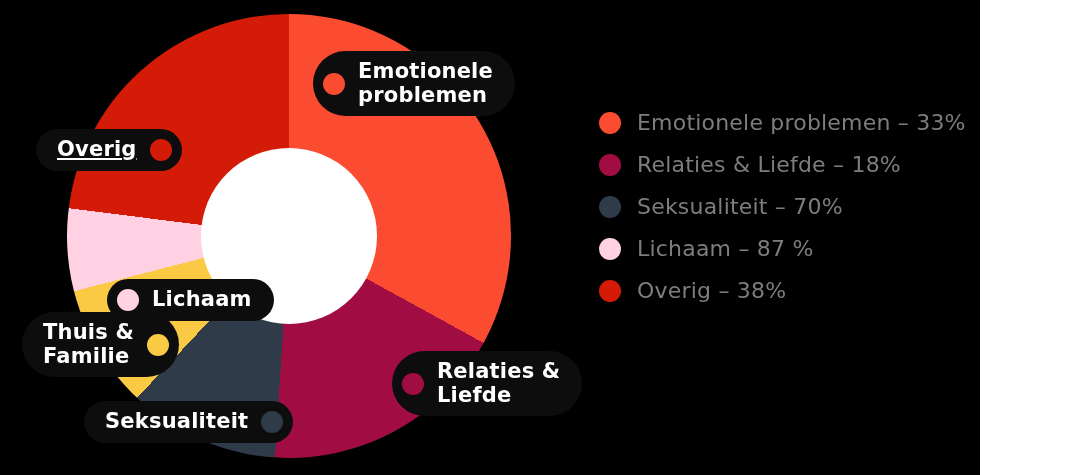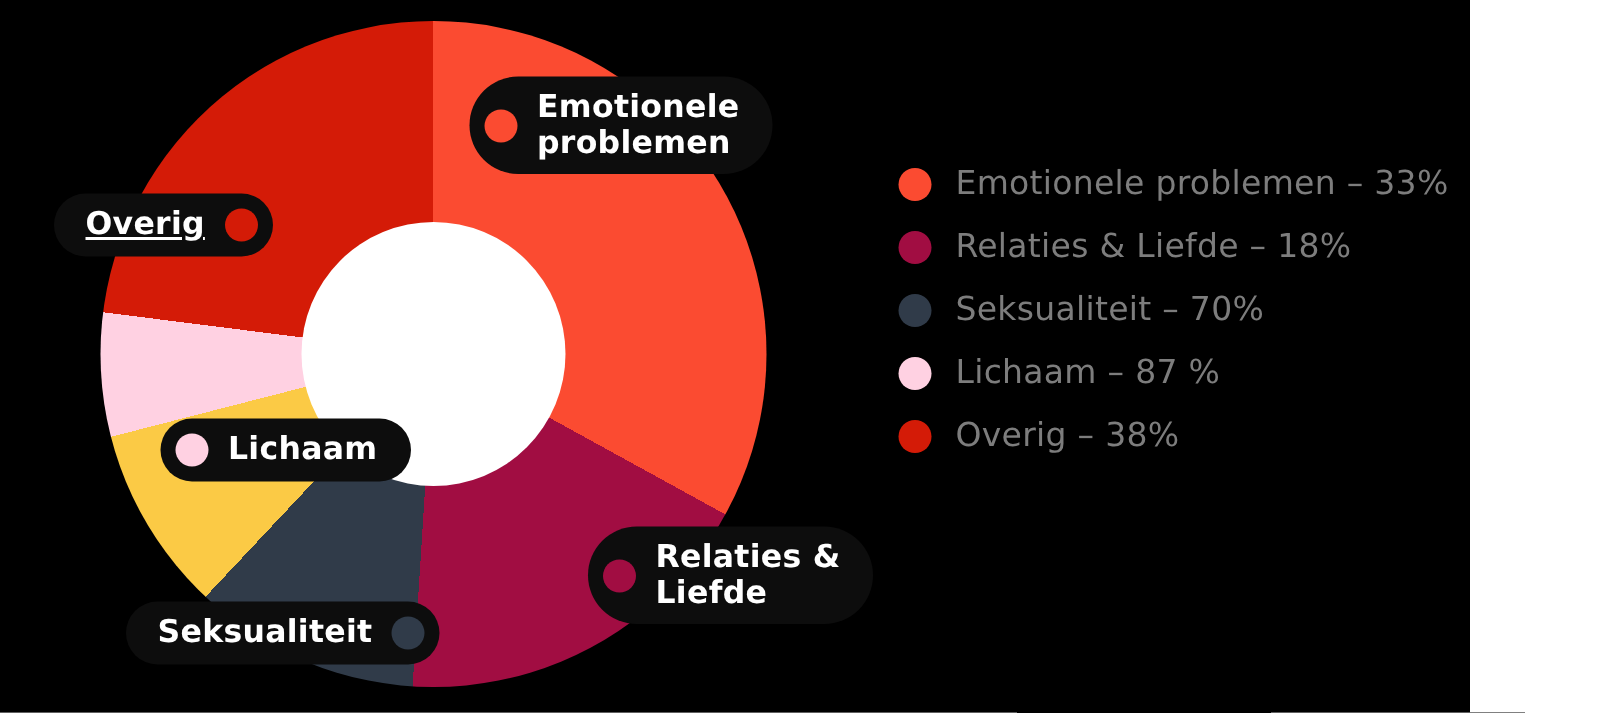--- a/index.html
+++ b/index.html
@@ -110,20 +110,25 @@
     <span class="dot" style="background: rgb(161, 13, 66);"></span>
     <span>Relaties &amp;
 Liefde</span>
   </div>
 
   <div class="pill dot-right pos-seksualiteit">
     <span>Seksualiteit</span>
     <span class="dot" style="background: rgb(48, 59, 73);"></span>
   </div>
 
+  <div class="pill dot-right pos-thuis">
+    <span>Thuis &amp;
+Familie</span>
+    <span class="dot" style="background: rgb(251, 202, 69);"></span>
+  </div>
 
   <div class="pill dot-left pos-lichaam">
     <span class="dot" style="background: rgb(255, 209, 226);"></span>
     <span>Lichaam</span>
   </div>
 
   <div class="pill dot-right pos-overig">
     <span>Overig</span>
     <span class="dot" style="background: rgb(212, 27, 7);"></span>
   </div>

